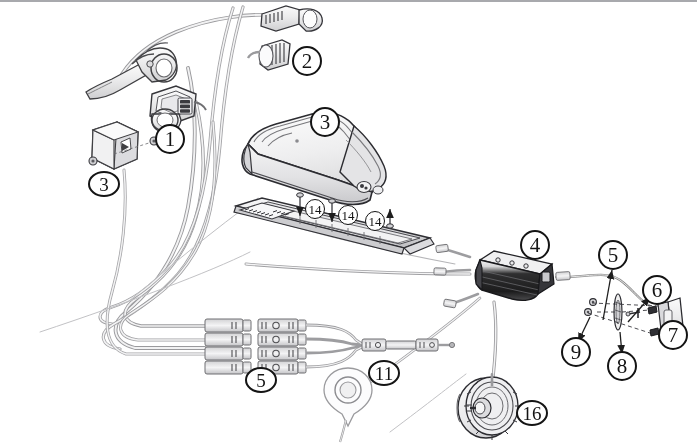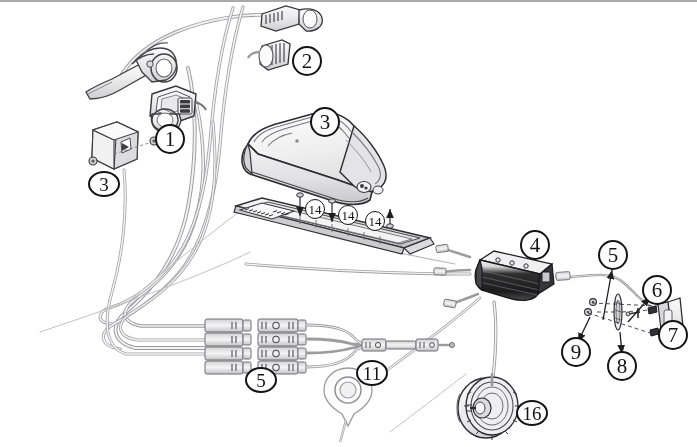--- a/index.html
+++ b/index.html
@@ -535,21 +535,21 @@
     <div class="callout big" style="left:170px; top:137px;">1</div>
     <div class="callout big" style="left:307px; top:59px;">2</div>
     <div class="callout big" style="left:325px; top:120px;">3</div>
     <div class="callout big" style="left:535px; top:243px;">4</div>
     <div class="callout big" style="left:613px; top:253px;">5</div>
     <div class="callout big" style="left:657px; top:288px;">6</div>
     <div class="callout big" style="left:673px; top:333px;">7</div>
     <div class="callout big" style="left:622px; top:364px;">8</div>
     <div class="callout big" style="left:576px; top:350px;">9</div>
     <div class="callout wide" style="left:532px; top:411px;">16</div>
-    <div class="callout wide" style="left:372px; top:371px;">11</div>
+    <div class="callout wide" style="left:384px; top:371px;">11</div>
     <div class="callout wide" style="left:261px; top:378px;">5</div>
     <div class="callout wide" style="left:104px; top:182px;">3</div>
     <div class="callout small" style="left:315px; top:207px;">14</div>
     <div class="callout small" style="left:348px; top:213px;">14</div>
     <div class="callout small" style="left:375px; top:219px;">14</div>
 
   </div>
 
 </div>
 

